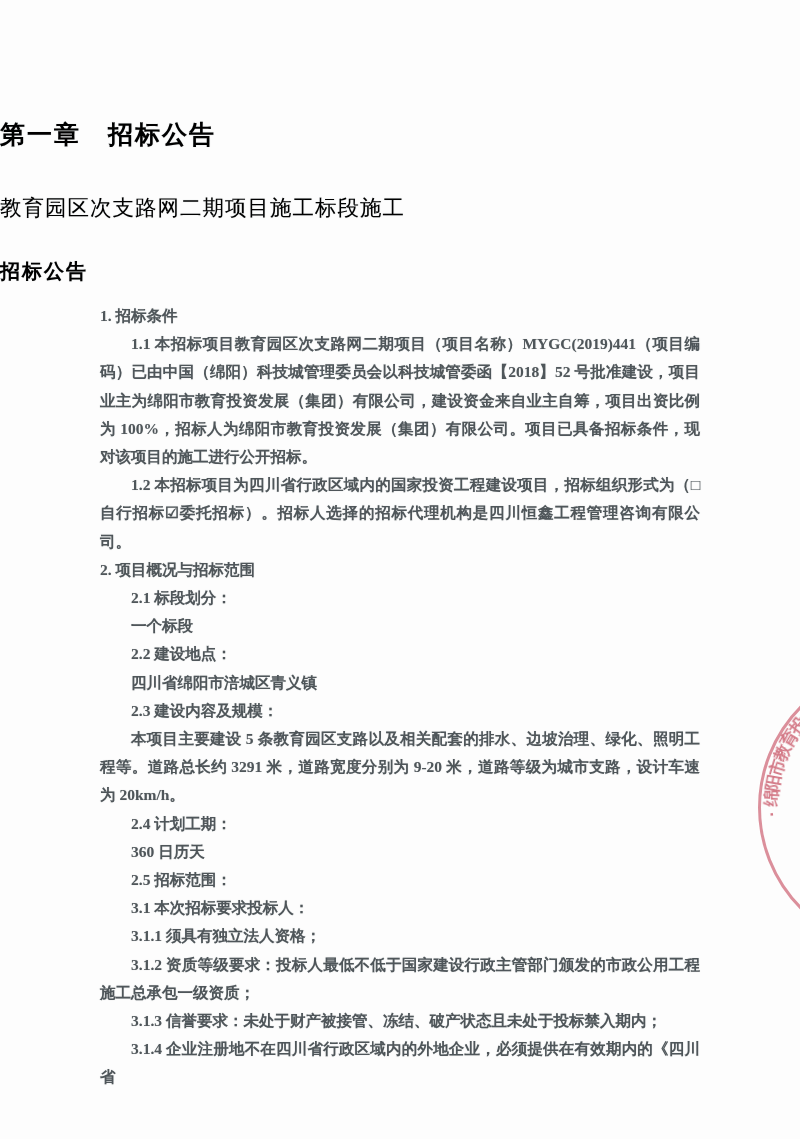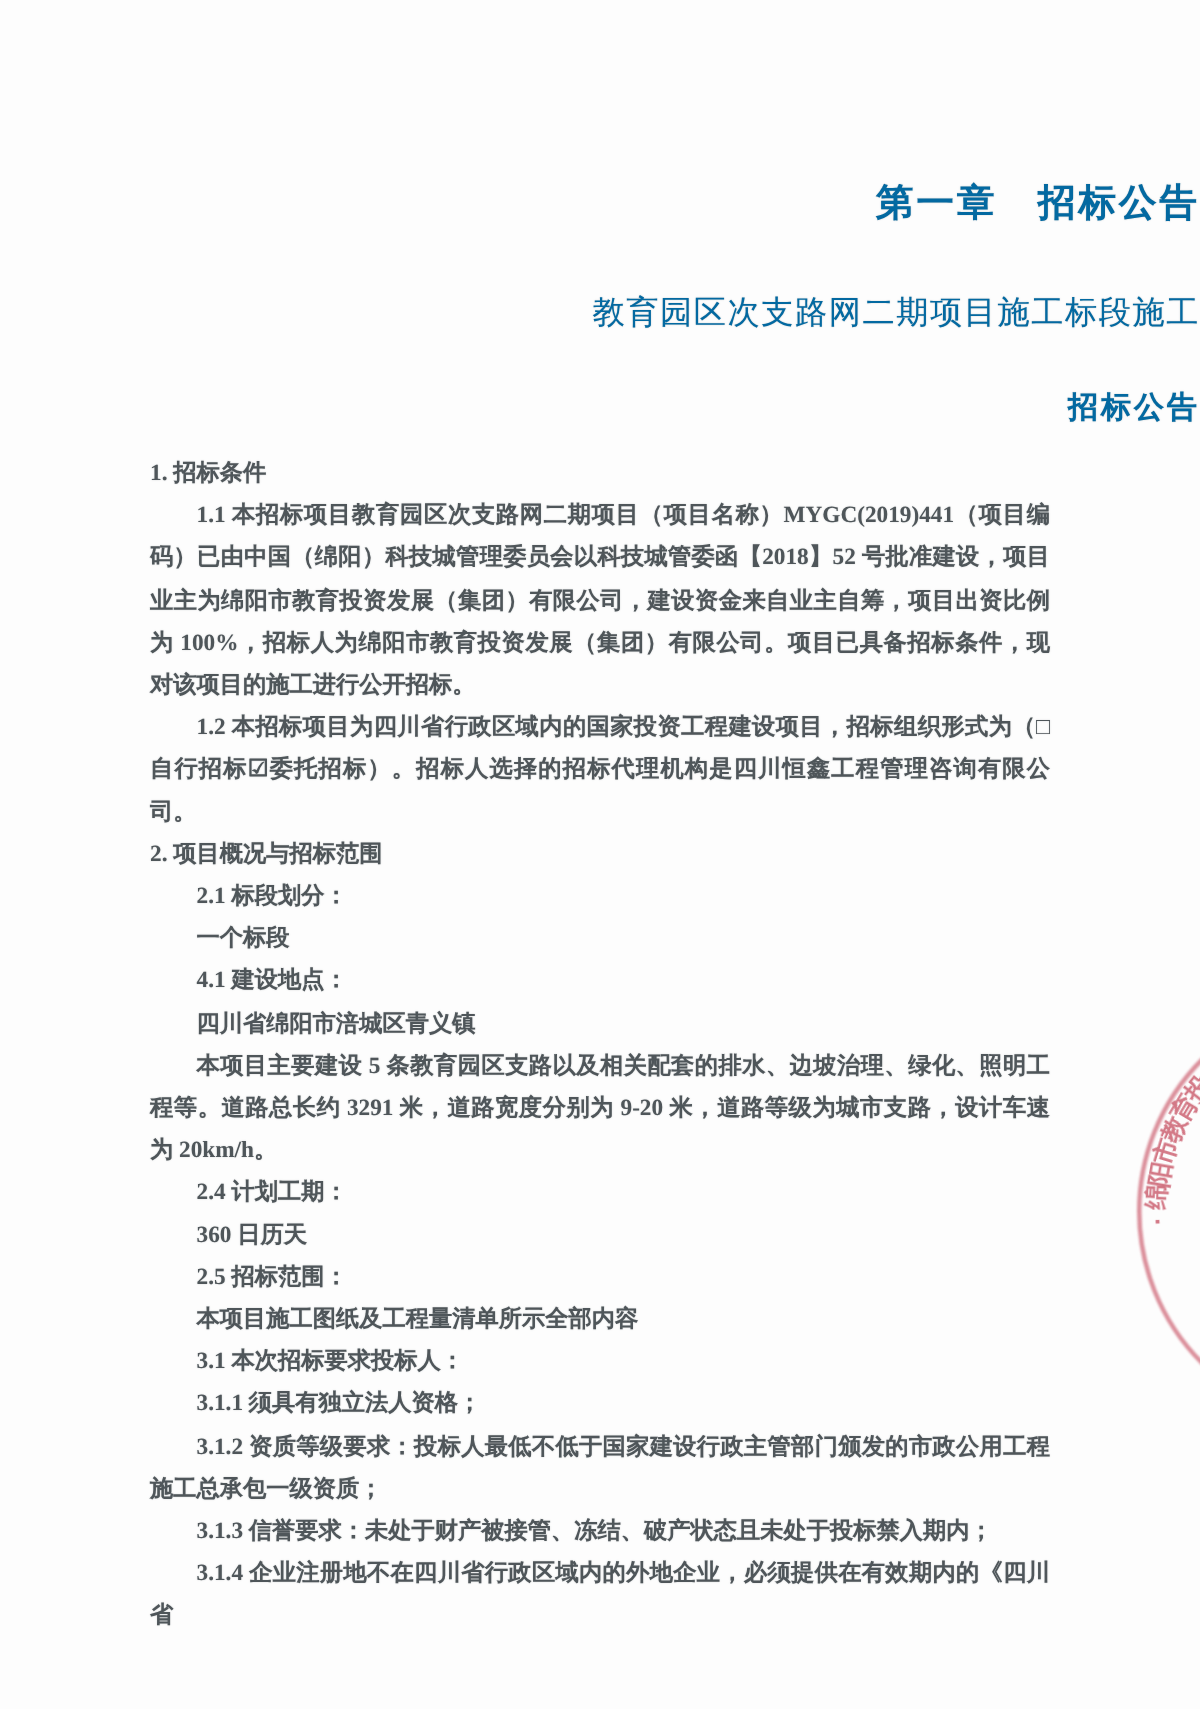--- a/index.html
+++ b/index.html
@@ -9,22 +9,22 @@
     overflow: hidden;
     font-family: "Liberation Serif", serif;
   }
   .page {
     position: absolute; inset: 0;
     background: #fdfdfd;
     overflow: hidden;
   }
   .titles {
     padding-top: 118px;
-    text-align: right;
-    color: #0369a1;
+    text-align: left;
+    color: #000000;
     font-family: "Liberation Sans", sans-serif;
   }
   .chapter-title {
     font-size: 25px;
     font-weight: bold;
     letter-spacing: 2px;
     text-shadow: 0 0 1px rgba(93,105,107,.4);
   }
   .project-title {
     margin-top: 42px;
@@ -91,27 +91,27 @@
     <div class="section-title">招标公告</div>
   </div>
 
   <div class="body-text" id="doc-body">
       <p class="section">1. 招标条件</p>
       <p class="indent">1.1 本招标项目教育园区次支路网二期项目（项目名称）MYGC(2019)441（项目编码）已由中国（绵阳）科技城管理委员会以科技城管委函【2018】52 号批准建设，项目业主为绵阳市教育投资发展（集团）有限公司，建设资金来自业主自筹，项目出资比例为 100%，招标人为绵阳市教育投资发展（集团）有限公司。项目已具备招标条件，现对该项目的施工进行公开招标。</p>
       <p class="indent">1.2 本招标项目为四川省行政区域内的国家投资工程建设项目，招标组织形式为（□自行招标☑委托招标）。招标人选择的招标代理机构是四川恒鑫工程管理咨询有限公司。</p>
       <p class="section">2. 项目概况与招标范围</p>
       <p class="indent">2.1 标段划分：</p>
       <p class="indent">一个标段</p>
-      <p class="indent">4.1 建设地点：</p>
+      <p class="indent">2.2 建设地点：</p>
       <p class="indent">四川省绵阳市涪城区青义镇</p>
+      <p class="indent">2.3 建设内容及规模：</p>
       <p class="indent">本项目主要建设 5 条教育园区支路以及相关配套的排水、边坡治理、绿化、照明工程等。道路总长约 3291 米，道路宽度分别为 9-20 米，道路等级为城市支路，设计车速为 20km/h。</p>
       <p class="indent">2.4 计划工期：</p>
       <p class="indent">360 日历天</p>
       <p class="indent">2.5 招标范围：</p>
-      <p class="indent">本项目施工图纸及工程量清单所示全部内容</p>
       <p class="indent">3.1 本次招标要求投标人：</p>
       <p class="indent">3.1.1 须具有独立法人资格；</p>
       <p class="indent">3.1.2 资质等级要求：投标人最低不低于国家建设行政主管部门颁发的市政公用工程施工总承包一级资质；</p>
       <p class="indent">3.1.3 信誉要求：未处于财产被接管、冻结、破产状态且未处于投标禁入期内；</p>
       <p class="indent">3.1.4 企业注册地不在四川省行政区域内的外地企业，必须提供在有效期内的《四川省</p>
     </div>
 
   <div class="seal" id="seal">
     <div class="seal-ring"></div>
   <span class="seal-char" style="left: 172.312px; top: 308.929px; transform: rotate(-94deg);">·</span>

